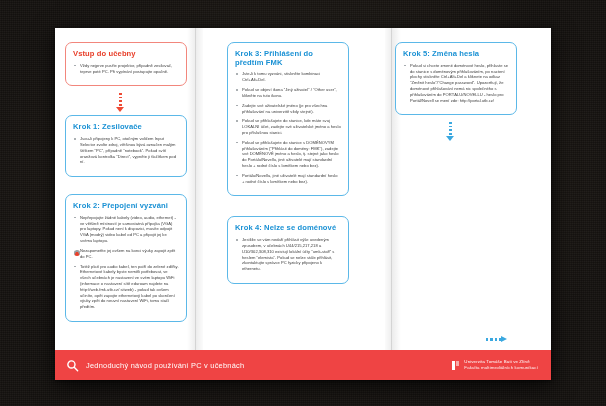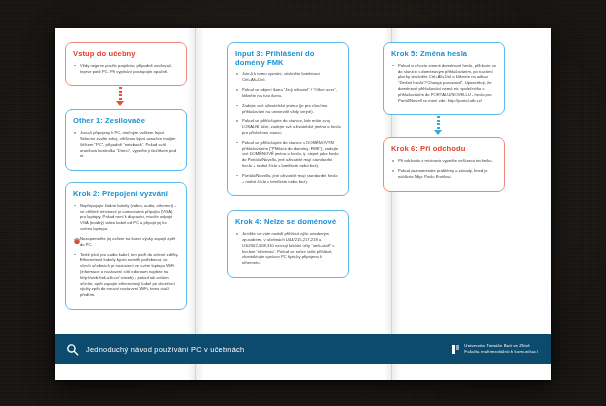--- a/index.html
+++ b/index.html
@@ -64,28 +64,28 @@
     bottom: 30px;
   }
 
   .col {
     position: absolute;
     top: 14px;
     width: 120px;
   }
   .col-1 { left: 10px; width: 122px; }
   .col-2 { left: 172px; width: 122px; }
-  .col-3 { left: 328px; width: 122px; }
+  .col-3 { left: 340px; width: 122px; }
 
   .box {
     position: relative;
     border-radius: 7px;
     padding: 6px 7px 7px 7px;
     box-sizing: border-box;
-    margin-bottom: 2px;
+    margin-bottom: 8px;
     background: #fff;
   }
   .box.red   { border: 1.1px solid #f2867c; }
   .box.blue  { border: 1.1px solid #5bb8e8; }
 
   .box-title {
     font-weight: bold;
     font-size: 7.6px;
     letter-spacing: 0.1px;
     margin: 1px 0 4px 0;
@@ -199,23 +199,23 @@
     border-top: 3.9px solid transparent;
     border-bottom: 3.9px solid transparent;
     border-left: 6.2px solid #3aa8e0;
   }
 
   
   #footer {
     position: absolute;
     left: 0;
     right: 0;
-    bottom: 16px;
+    bottom: 0;
     height: 30px;
-    background: #0c4a6e;
+    background: #ef4444;
     display: flex;
     align-items: center;
     justify-content: space-between;
   }
   #footer-left {
     display: flex;
     align-items: center;
     gap: 7px;
     padding-left: 11px;
   }
@@ -280,21 +280,21 @@
       </div>
 
       <div style="position:relative;height:21px;">
         <div class="arrow-down red" style="left:50px;top:-1px;">
           <div class="stem"></div>
             <div class="head"></div>
         </div>
       </div>
 
       <div class="box blue">
-        <div class="box-title">Other 1: Zesilovače</div>
+        <div class="box-title">Krok 1: Zesilovače</div>
         <ul class="bullets">
           <li>Jsou-li připojeny k PC, otočným voličem Input Selector zvolte zdroj, většinou bývá označen malým štítkem "PC", případně "notebook". Pokud svítí oranžová kontrolka "Direct", vypněte ji tlačítkem pod ní.</li>
         </ul>
       </div>
 
       <div style="height:9px;"></div>
 
       <div class="box blue">
         <div class="box-title">Krok 2: Přepojení vyzváni</div>
         <ul class="bullets">
@@ -302,21 +302,21 @@
           <li class="warn"><span class="warn-bang">!</span><span>Nezapomeňte jej ovšem na konci výuky zapojit zpět do PC.</span></li>
           <li>Totéž platí pro audio kabel, ten patří do zelené zdířky. Ethernetové kabely byste neměli potřebovat, ve všech učebnách je nastavení ve svém laptopu WiFi (informace o nastavení sítě eduroam najdete na http://web.fmk.utb.cz/ sitweb) - pokud tak ovšem učiníte, opět zapojte ethernetový kabel po skončení výuky zpět do neuvní nastavení WiFi, tomu stačí předtím.</li>
         </ul>
       </div>
 
     </div>
 
     <div class="col col-2">
 
       <div class="box blue">
-        <div class="box-title">Input 3: Přihlášení do domény FMK</div>
+        <div class="box-title">Krok 3: Přihlášení do předtím FMK</div>
         <ul class="bullets">
           <li>Jste-li k tomu vyzváni, stiskněte kombinaci Ctrl+Alt+Del.</li>
           <li>Pokud se objeví ikona "Jiný uživatel" / "Other user", klikněte na tuto ikonu.</li>
           <li>Zadejte své uživatelské jméno (je pro všechna přihlašování na univerzitě vždy stejné).</li>
           <li>Pokud se přihlašujete do stanice, kde máte svůj LOKÁLNÍ účet, zadejte své uživatelské jméno a heslo pro příslušnou stanici.</li>
           <li>Pokud se přihlašujete do stanice s DOMÉNOVÝM přihlašováním ("Přihlásit do domény: FMK"), zadejte své DOMÉNOVÉ jméno a heslo, tj. stejné jako heslo do Portálu/Novellu, jiné uživatelé mají standardní heslo + rodné číslo s lomítkem nebo bez).</li>
           <li>Portálu/Novellu, jiné uživatelé mají standardní heslo + rodné číslo s lomítkem nebo bez).</li>
         </ul>
       </div>
 
@@ -340,27 +340,20 @@
         </ul>
       </div>
 
       <div style="position:relative;height:20px;">
         <div class="arrow-down blue" style="left:50px;top:-1px;">
           <div class="stem"></div>
             <div class="head"></div>
         </div>
       </div>
 
-      <div class="box red">
-        <div class="box-title">Krok 6: Při odchodu</div>
-        <ul class="bullets">
-          <li>Při odchodu z místnosti vypněte veškerou techniku.</li>
-          <li>Pokud zaznamenáte problémy a závady, hned je nahláste Mgr. Pavlu Krutilovi.</li>
-        </ul>
-      </div>
 
     </div>
 
     <div class="arrow-right" style="left:431px;top:307px;">
       <div class="stem"></div>
         <div class="head"></div>
     </div>
 
   </div>
 

